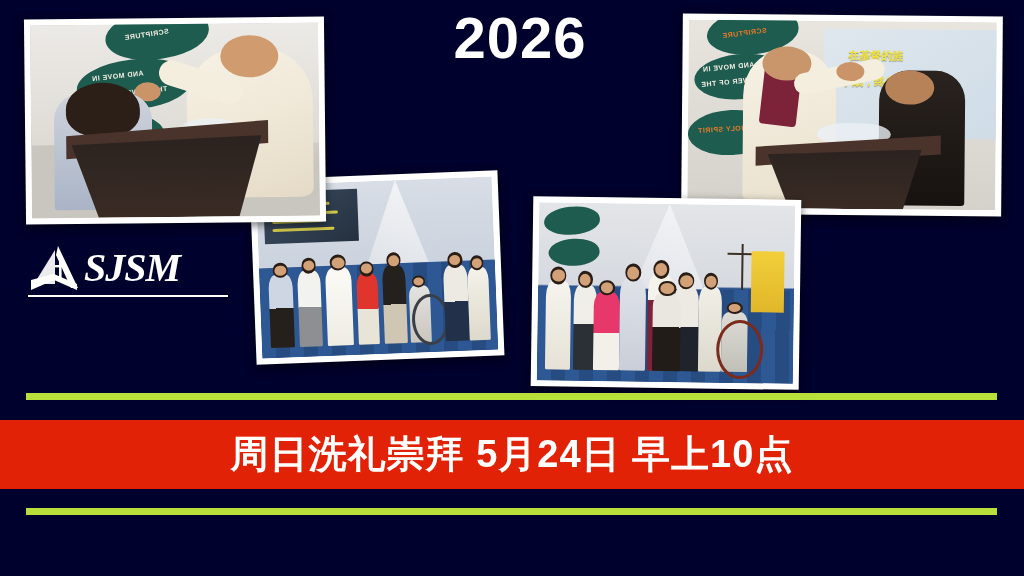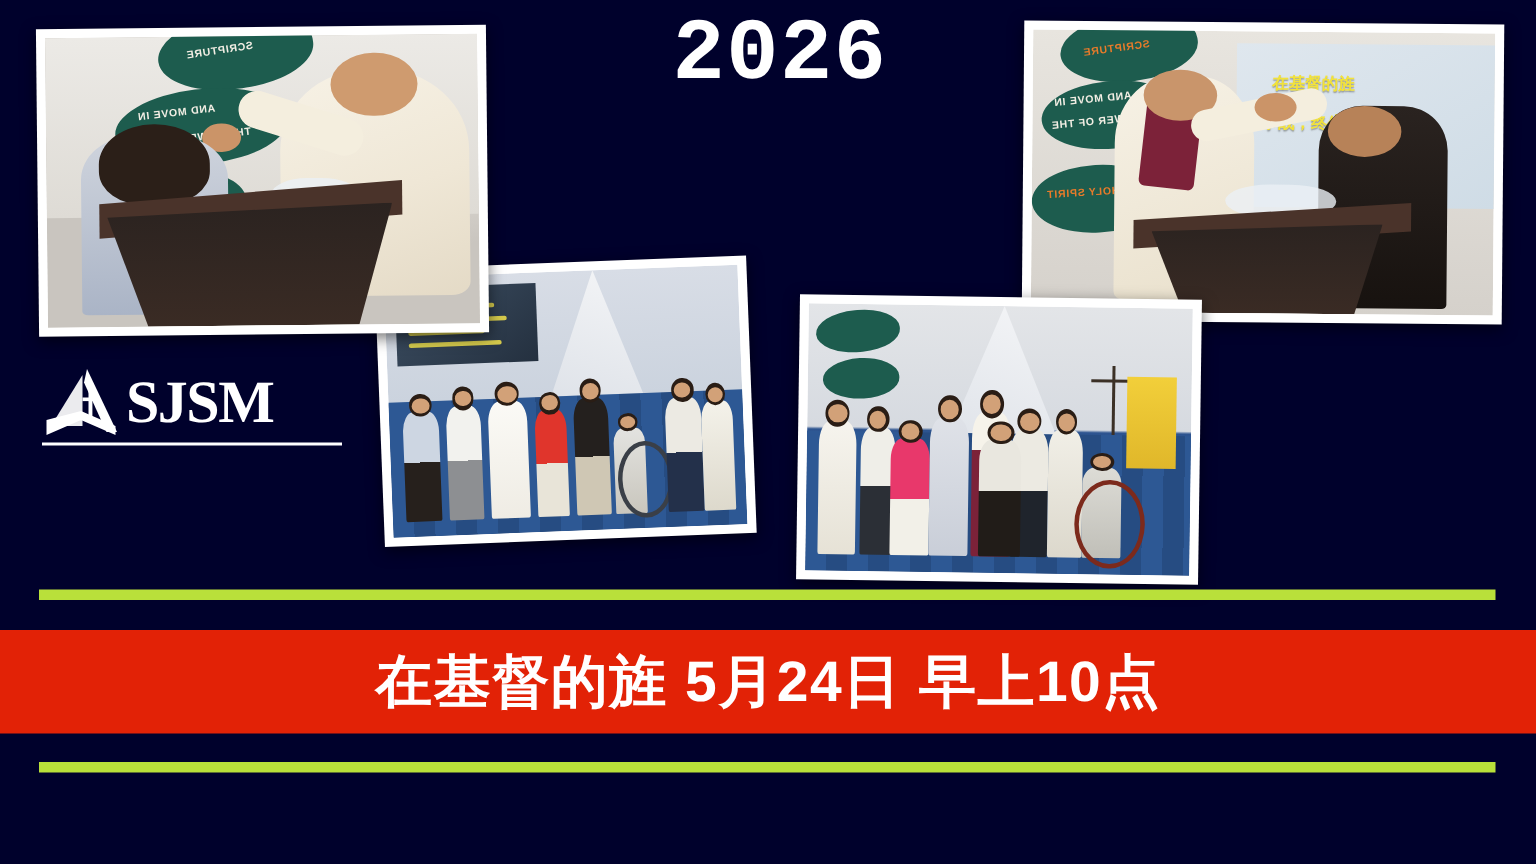--- a/index.html
+++ b/index.html
@@ -10,21 +10,21 @@
     position:relative;
   }
   #poster{
     position:absolute;left:0;top:0;width:1024px;height:576px;
     background:#00012c;overflow:hidden;
   }
 
   
   .title-block{
     position:absolute;left:390px;top:8px;width:260px;
-    text-align:center;z-index:5;font-family:Liberation Mono, monospace;
+    text-align:center;z-index:5;
   }
   .title-year{
     color:#ffffff;font-size:58px;font-weight:bold;line-height:1.05;
     letter-spacing:1px;
   }
   .title-main{
     color:#ffffff;font-size:58px;font-weight:bold;line-height:1.15;
     margin-top:22px;letter-spacing:4px;
   }
 
@@ -112,21 +112,21 @@
     transform:translateX(-50%);border-radius:50%;background:#2a1d15;}
   .person .pf{position:absolute;left:50%;top:-13%;width:48%;height:14%;
     transform:translateX(-50%);border-radius:50%;background:#d2a178;}
   .wheel{position:absolute;border:3px solid #3a3f47;border-radius:50%;background:transparent;}
   .banner-flag{position:absolute;right:4%;top:26%;width:13%;height:34%;
     background:linear-gradient(#f2cf3a,#e0b72a);}
   .cross-stand{position:absolute;right:20%;top:22%;width:2px;height:26%;background:#3b3026;}
   .cross-arm{position:absolute;right:16%;top:27%;width:10%;height:2px;background:#3b3026;}
 
   
-  .logo{position:absolute;left:28px;top:244px;width:200px;z-index:7;}
+  .logo{position:absolute;left:28px;top:244px;width:200px;z-index:7;font-style:italic;}
   .logo-row{display:flex;align-items:center;gap:4px;}
   .logo-mark{width:52px;height:48px;flex:0 0 auto;}
   .logo-word{color:#ffffff;font-family:"Liberation Serif","DejaVu Serif",serif;
     font-size:40px;font-weight:bold;letter-spacing:-1px;line-height:1;}
   .logo-rule{height:2px;background:#ffffff;margin:3px 0 4px 0;width:100%;}
   .logo-sub{color:#ffffff;font-size:14px;font-weight:bold;letter-spacing:.5px;
     text-align:center;white-space:nowrap;}
 
   
   .accent-rule{position:absolute;left:26px;width:971px;height:7px;background:#b9e03a;z-index:8;}
@@ -314,18 +314,18 @@
         <rect x="27" y="21" width="11" height="2.4" fill="#ffffff"></rect>
       </svg>
       <span class="logo-word">SJSM</span>
     </div>
     <div class="logo-rule"></div>
   </div>
 
   <div class="accent-rule" id="rule-top"></div>
 
   <div class="banner">
-    <span class="banner-text">在基督的旌  5月24日 早上10点</span>
+    <span class="banner-text">周日洗礼崇拜  5月24日 早上10点</span>
   </div>
 
   <div class="accent-rule" id="rule-bottom"></div>
 
 </div>
 
 </body></html>

